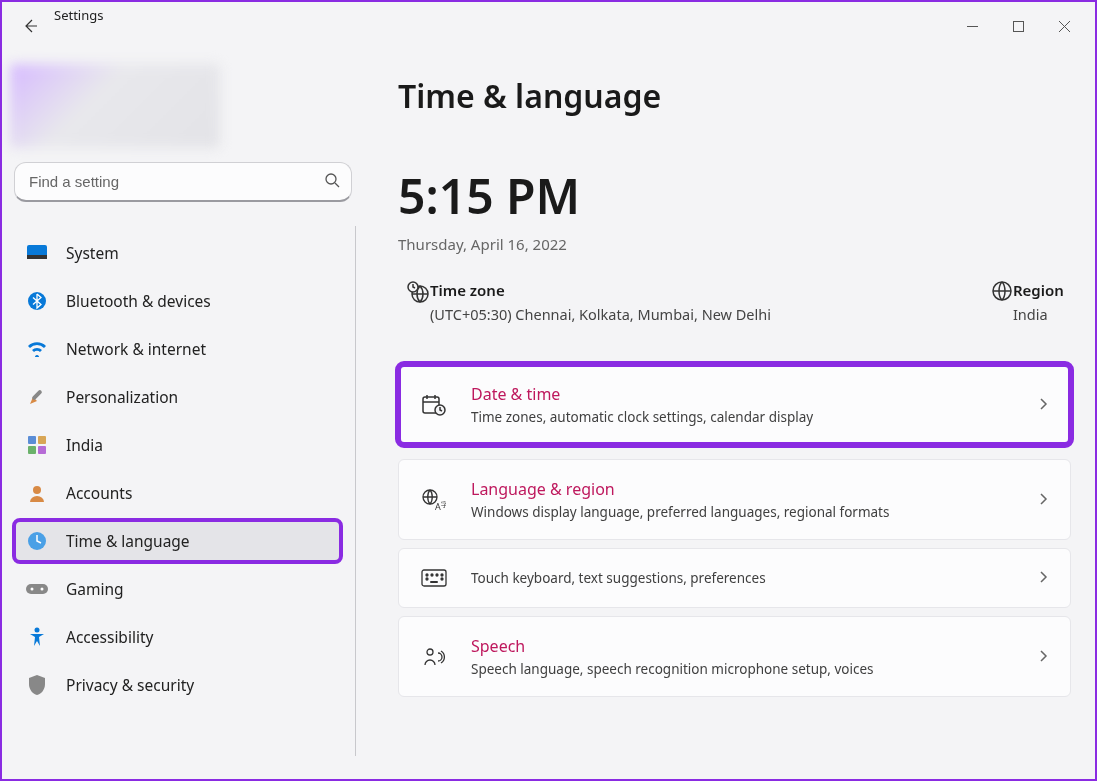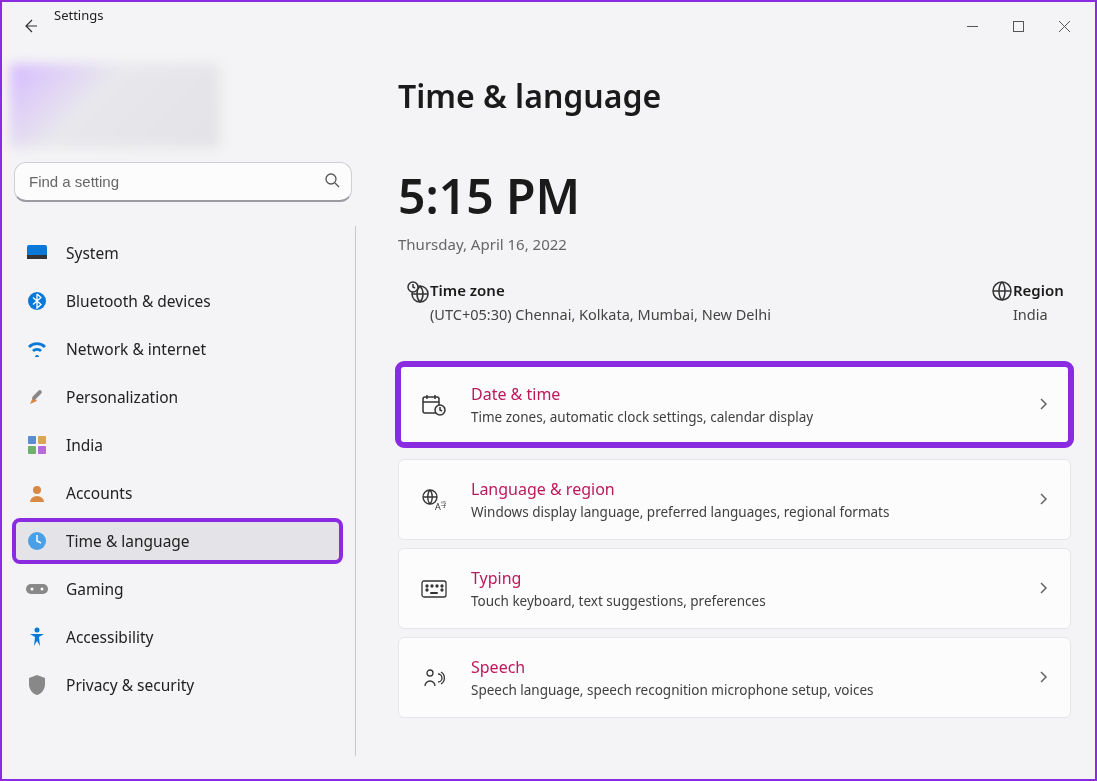--- a/index.html
+++ b/index.html
@@ -406,21 +406,20 @@
             <circle cx="6" cy="6" r="1" fill="#333"></circle>
             <circle cx="11" cy="6" r="1" fill="#333"></circle>
             <circle cx="16" cy="6" r="1" fill="#333"></circle>
             <circle cx="21" cy="6" r="1" fill="#333"></circle>
             <circle cx="6" cy="10" r="1" fill="#333"></circle>
             <circle cx="21" cy="10" r="1" fill="#333"></circle>
             <rect x="9" y="12" width="8" height="2" rx="1" fill="#333" stroke="none"></rect>
           </svg>
       </span>
       <div class="card-text">
-        <div class="card-title">Typing</div>
         <div class="card-desc">Touch keyboard, text suggestions, preferences</div>
       </div>
       <span class="chevron">
         <svg width="10" height="14" viewBox="0 0 10 14" fill="none" stroke="currentColor" stroke-width="1.5">
             <path d="M3 2 L8 7 L3 12"></path>
           </svg>
       </span>
     </div>
 
     <div class="card">

